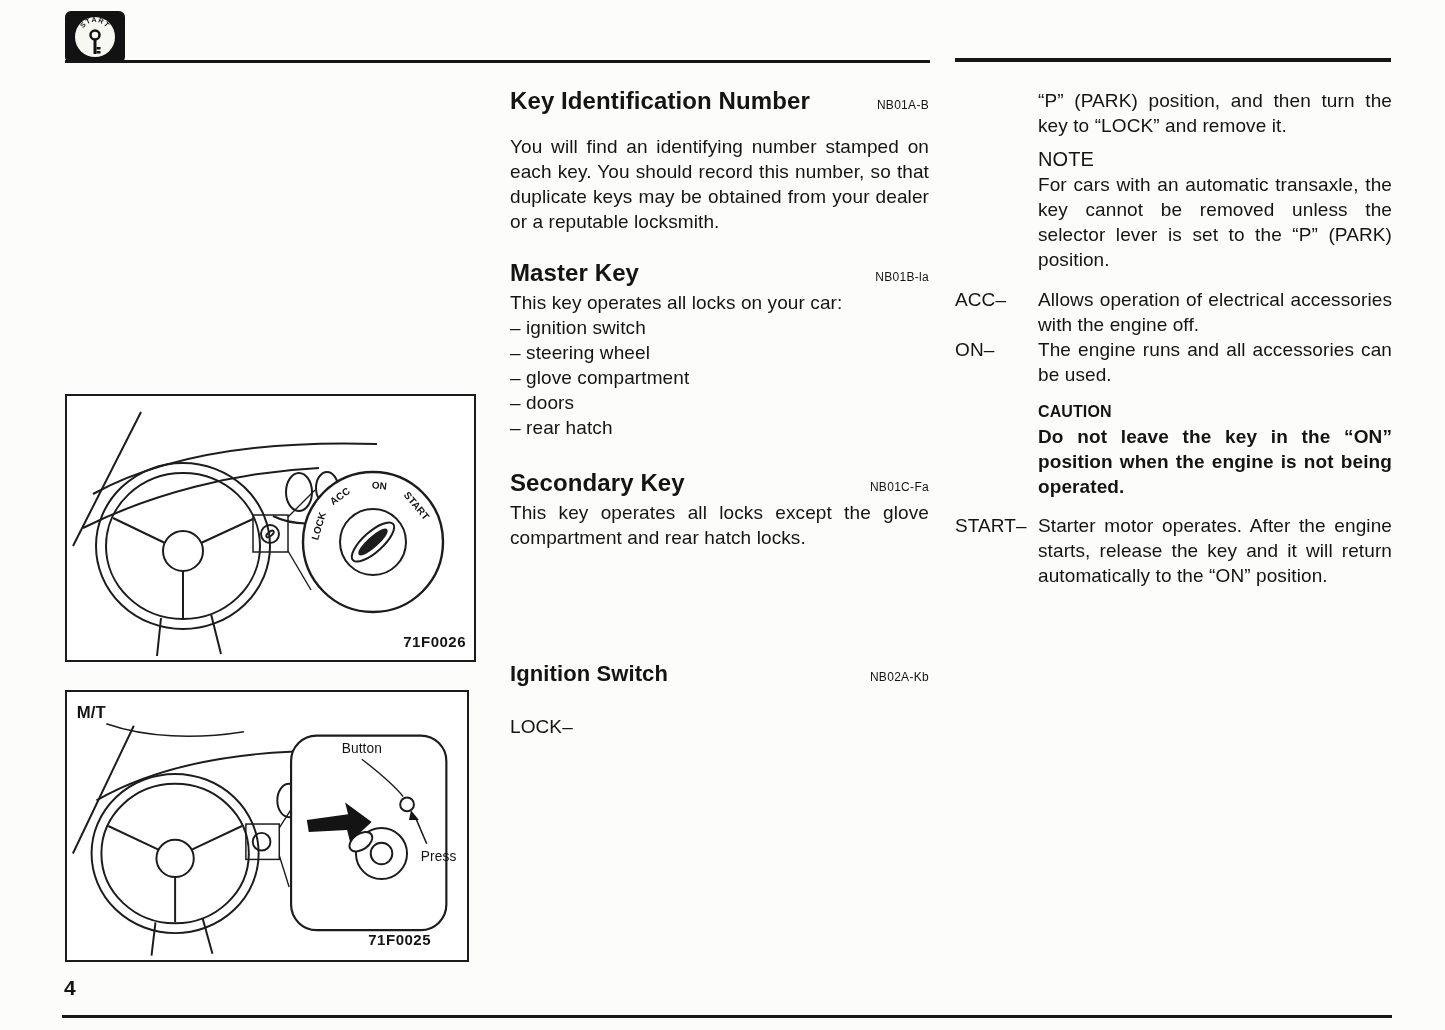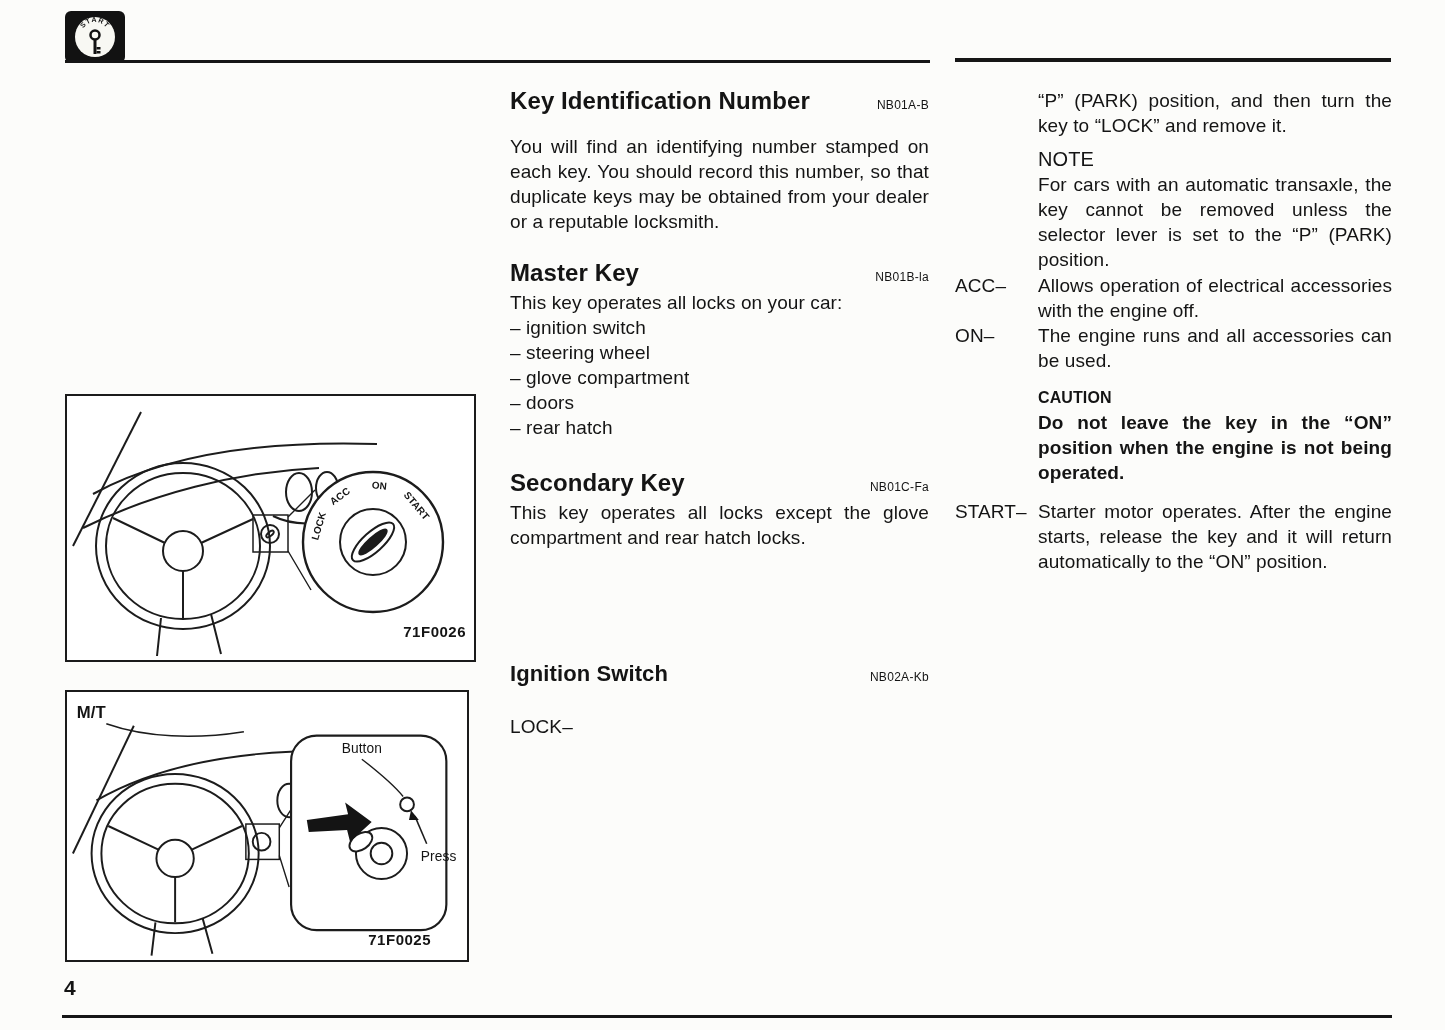--- a/index.html
+++ b/index.html
@@ -14,21 +14,21 @@
   .rule-top-left  { left:65px;  top:60px;   width:865px;  height:3px; }
   .rule-top-right { left:955px; top:58px;   width:436px;  height:4px; }
   .rule-bottom    { left:62px;  top:1015px; width:1330px; height:3px; }
   .icon-box { position:absolute; left:64px; top:10px; width:62px; height:54px; }
   .pageno { position:absolute; left:64px; top:975px; font-size:21px; font-weight:700; }
 
   .fig { position:absolute; border:2px solid #1b1b1b; background:#fff; }
   .fig1 { left:65px; top:394px; width:411px; height:268px; }
   .fig2 { left:65px; top:690px; width:404px; height:272px; }
   .fig svg { display:block; width:100%; height:100%; }
-  .fig-code { position:absolute; bottom:16px; right:8px; font-size:15px; font-weight:700; letter-spacing:0.5px; }
+  .fig-code { position:absolute; bottom:6px; right:8px; font-size:15px; font-weight:700; letter-spacing:0.5px; }
   .fig2 .fig-code { right:36px; bottom:8px; }
 
   .col { position:absolute; top:88px; }
   .col-mid   { left:510px; width:419px; }
   .col-right { left:955px; width:437px; }
 
   .sec-head { display:flex; justify-content:space-between; align-items:baseline; line-height:26px; }
   .sec-head .title { font-size:24px; font-weight:700; }
   .sec-head .code  { font-size:12px; font-weight:400; letter-spacing:0.3px; }
   .sec-head.big .title { font-size:22px;margin-top:29px; }
@@ -48,21 +48,21 @@
   .def-term { white-space:nowrap; }
   .def-body { flex:1; text-align:justify; }
   .def-body p { text-align:justify; }
   .lock-block { margin-top:24px; }
 
   .indent { margin-left:83px; }
   .note-title { margin-top:9px; font-size:20px; }
   .caution { margin-top:12px; }
   .caution .c-title { font-size:16px; font-weight:700; }
   .caution .c-body  { font-weight:700; text-align:justify; }
-  .row-acc { margin-top:1px; }
+  .row-acc { margin-top:15px; }
   .row-on  { margin-top:0; }
   .row-start { margin-top:14px; }
   .closing { margin-top:12px; }
 
   svg text { fill:#141414; }
   .dial-label { font-size:10px; font-weight:700; }
   .art-label { font-size:14px; }
   .art-label-big { font-size:17px; font-weight:700; }
 </style>
 </head>

